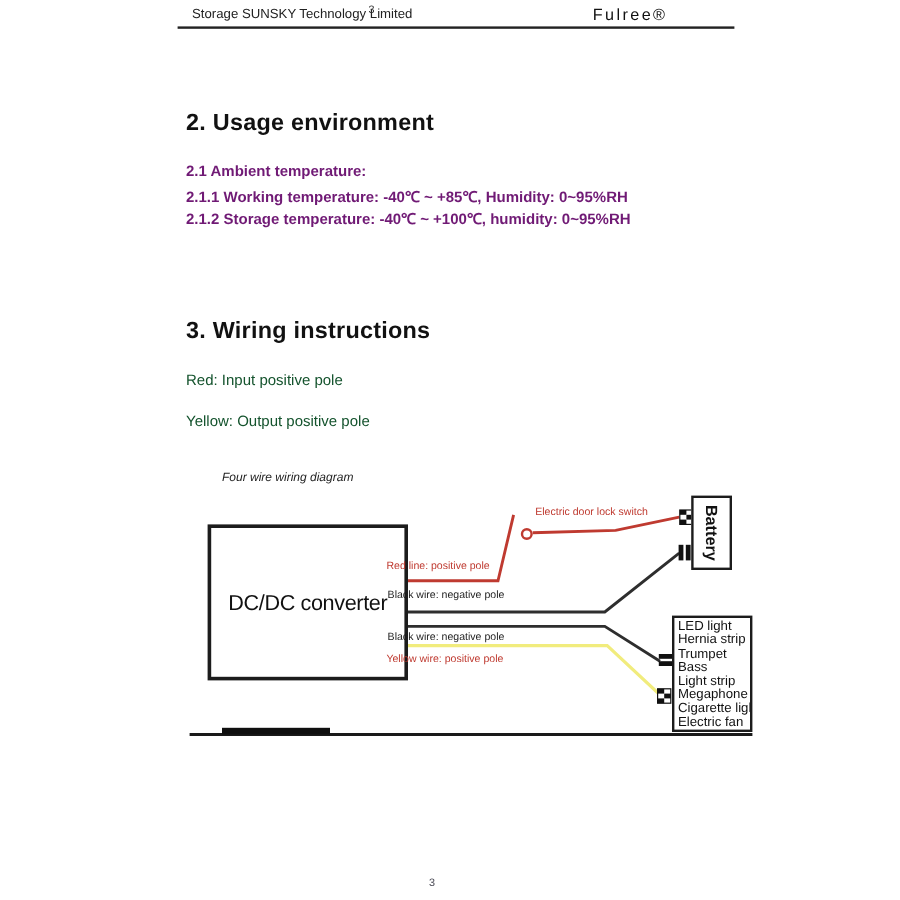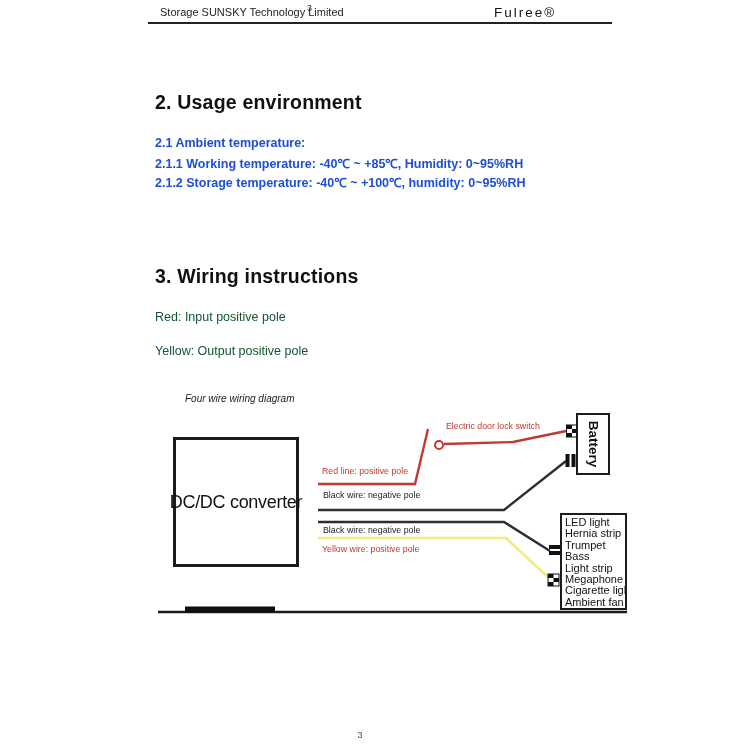--- a/index.html
+++ b/index.html
@@ -16,28 +16,28 @@
   .hdr-company { position: absolute; top: 6px; left: 160px; font-size: 11px; color: #222; }
   .hdr-sup { position: absolute; top: 3px; left: 307px; font-size: 9px; color: #333; }
   .hdr-brand { position: absolute; top: 5px; left: 494px; font-size: 13.5px; letter-spacing: 2px; color: #111; }
   .hdr-rule { position: absolute; top: 22px; left: 148px; width: 464px; height: 0; border-top: 2px solid #222; }
 
   
   .h-big { position: absolute; left: 155px; font-size: 19.5px; font-weight: bold; color: #111; letter-spacing: 0.2px; }
   #s2-title { top: 91px; }
   #s3-title { top: 265px; }
 
-  .s2-line { position: absolute; left: 155px; font-size: 12.5px; font-weight: bold; color: #1d4ed8; white-space: nowrap; }
+  .s2-line { position: absolute; left: 155px; font-size: 12.5px; font-weight: bold; color: #701a75; white-space: nowrap; }
   .s3-line { position: absolute; left: 155px; font-size: 12.5px; color: #14532d; white-space: nowrap; }
 
   
   .dg-title { position: absolute; left: 185px; top: 393px; font-size: 10px; color: #222; font-style: italic; }
 
   .converter-box {
-    position: absolute; left: 173px; top: 437px; width: 126px; height: 130px;
+    position: absolute; left: 173px; top: 437px; width: 167px; height: 130px;
     border: 3px solid #1c1c1c; background: #fff;
     display: flex; align-items: center; justify-content: center;
   }
   .converter-box .lbl { font-size: 18px; color: #111; letter-spacing: -0.3px; white-space: nowrap; }
 
   .battery-box {
     position: absolute; left: 576px; top: 413px; width: 34px; height: 62px;
     border: 2px solid #1c1c1c; background: #fff;
   }
   .battery-box .lbl {
@@ -144,21 +144,21 @@
   </div>
 
   <div class="load-box">
     <div class="load-item">LED light</div>
     <div class="load-item">Hernia strip</div>
     <div class="load-item">Trumpet</div>
     <div class="load-item">Bass</div>
     <div class="load-item">Light strip</div>
     <div class="load-item">Megaphone</div>
     <div class="load-item">Cigarette lighter</div>
-    <div class="load-item">Ambient fan</div>
+    <div class="load-item">Electric fan</div>
   </div>
 
   <div class="wire-label wl-red" id="lbl-switch">Electric door lock switch</div>
   <div class="wire-label wl-red" id="lbl-red">Red line: positive pole</div>
   <div class="wire-label wl-black" id="lbl-black1">Black wire: negative pole</div>
   <div class="wire-label wl-black" id="lbl-black2">Black wire: negative pole</div>
   <div class="wire-label wl-red" id="lbl-yellow">Yellow wire: positive pole</div>
 
   <div class="footer-page">3</div>
 

